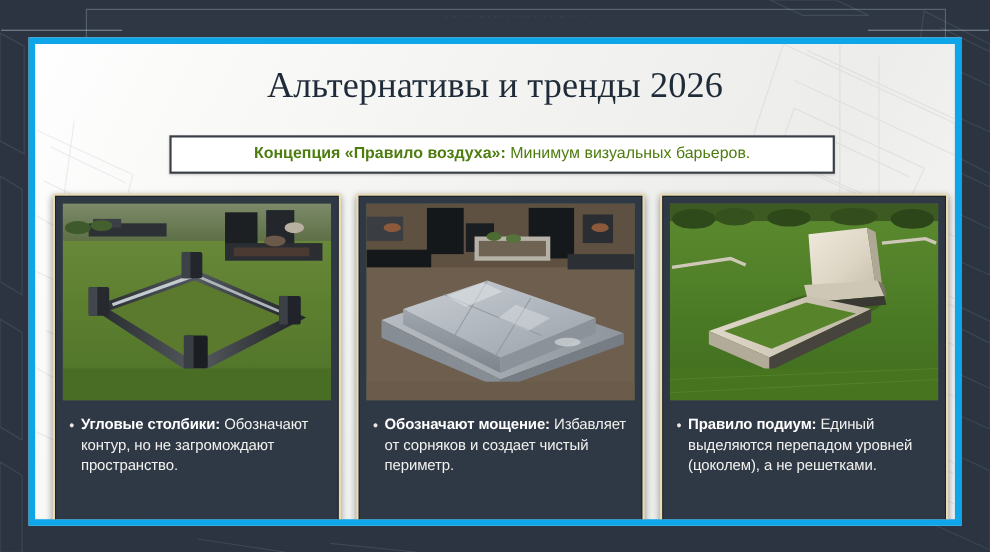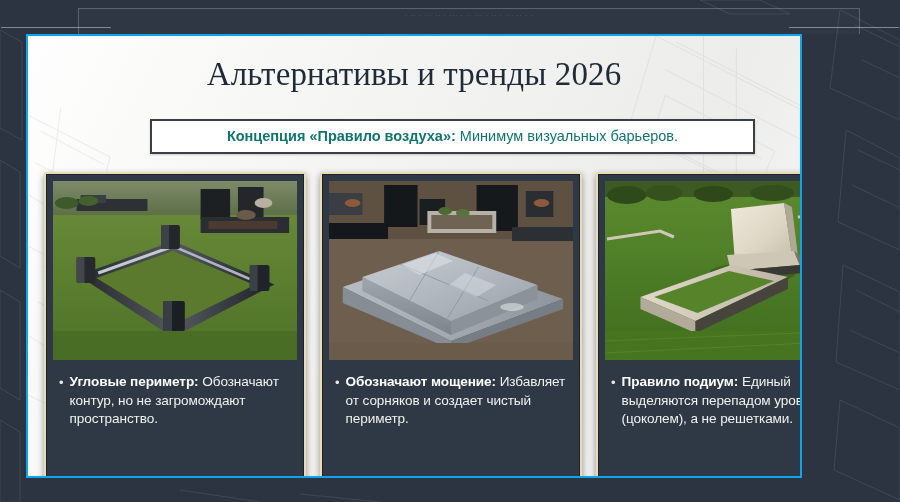--- a/index.html
+++ b/index.html
@@ -47,23 +47,23 @@
     position: absolute; top: 18px; height: 1px;
     background: rgba(190,205,220,.55);
   }
   .topbar-rule-l { left: -78px; width: 110px; }
   .topbar-rule-r { right: -40px; width: 110px; }
 
   
   .slide {
     position: absolute;
     left: 26px; top: 34px;
-    width: 776px; height: 444px;
+    width: 848px; height: 444px;
     background: #f2f2f0;
-    border: 2px solid #0ea5e9;
+    border: 6px solid #0ea5e9;
     overflow: hidden;
   }
   .slide-sheen {
     position: absolute; inset: 0;
     background: linear-gradient(118deg,
       rgba(255,255,255,.95) 0%,
       rgba(245,245,243,.65) 38%,
       rgba(232,232,230,.55) 72%,
       rgba(248,248,246,.9) 100%);
     pointer-events: none;
@@ -102,21 +102,21 @@
     border: 2px solid #3a3f46;
     display: flex;
     align-items: center;
     justify-content: center;
     padding: 0 10px;
     box-shadow: 0 1px 2px rgba(0,0,0,.18);
   }
   .concept-text {
     font-size: 14.5px;
     line-height: 17px;
-    color: #0f766e;
+    color: #4d7c0f;
     white-space: nowrap;
   }
   .concept-text b { font-weight: bold; }
 
   
   .cards {
     position: absolute;
     left: 16px; top: 136px;
     width: 816px;
     display: flex;
@@ -313,21 +313,21 @@
                 <rect x="200" y="84" width="8" height="26" fill="#3a4046"></rect>
                 <rect x="112" y="120" width="22" height="30" rx="2" fill="#1b1f23"></rect>
                 <rect x="112" y="120" width="9" height="30" fill="#383e44"></rect>
               </g>
               <rect y="150" width="248" height="29" fill="#4a6d25"></rect>
             </svg>
           </div>
           <div class="caption">
             <span class="bullet">•</span>
             <div class="cap-text">
-              <b>Угловые периметр:</b><span> Обозначают контур, но не загромождают пространство.</span>
+              <b>Угловые столбики:</b><span> Обозначают контур, но не загромождают пространство.</span>
             </div>
           </div>
         </div>
 
         <div class="card c2">
           <div class="photo">
             <svg viewBox="0 0 248 179" preserveAspectRatio="none">
               <defs>
                 <linearGradient id="g2top" x1="0" y1="0" x2="1" y2="1">
                   <stop offset="0" stop-color="#c9cdd2"></stop>

